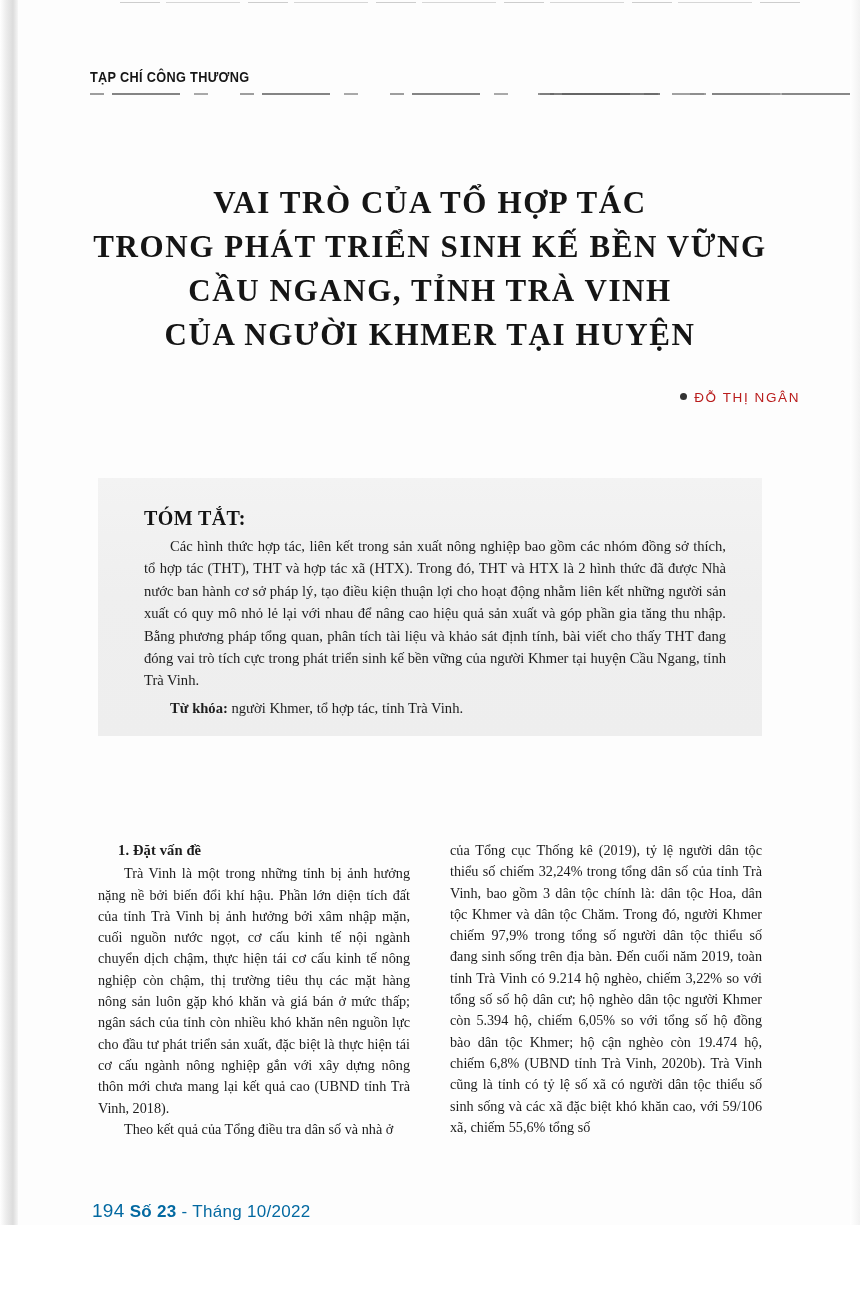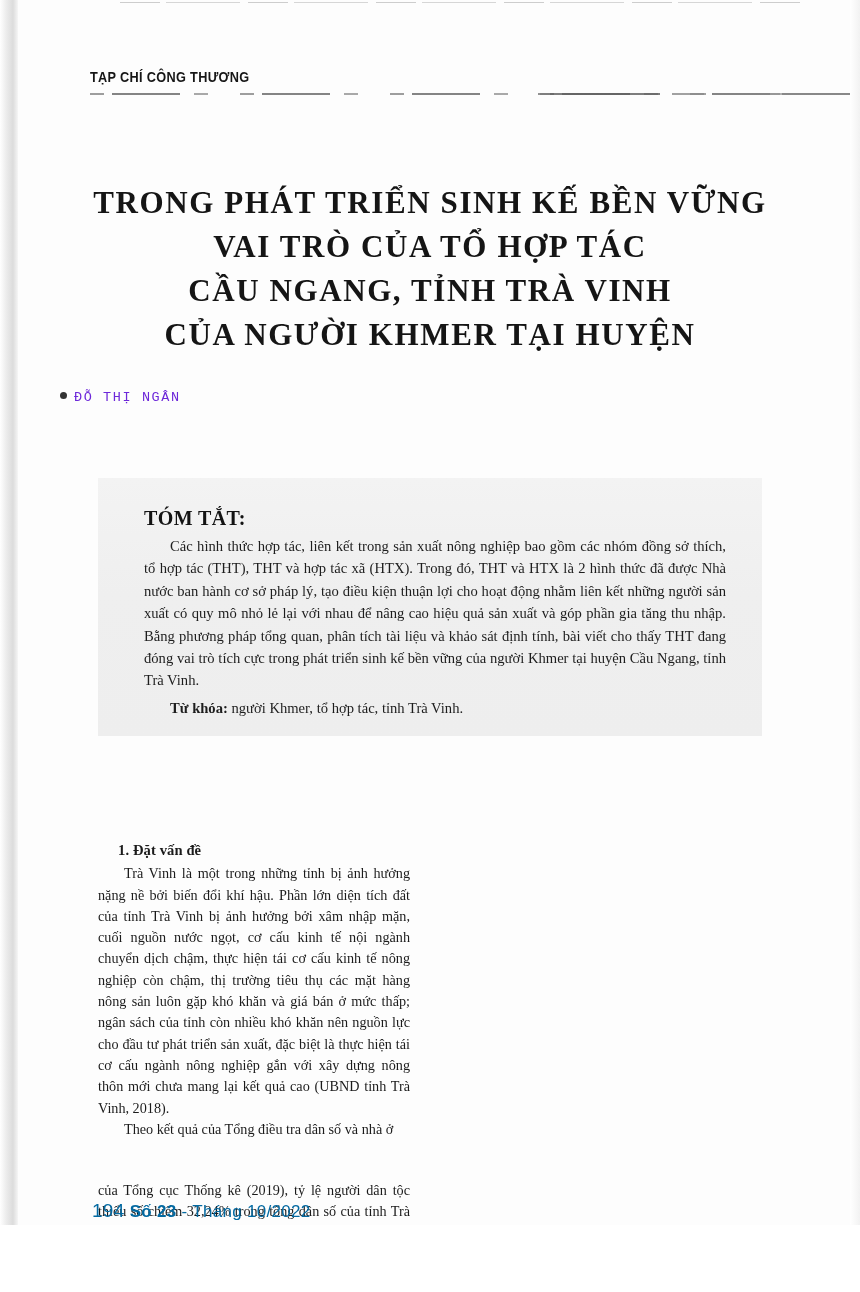--- a/index.html
+++ b/index.html
@@ -90,26 +90,26 @@
     letter-spacing: 1.6px;
     color: #151515;
   }
   #article-title .tline { display: block; white-space: nowrap; }
 
   
   #author-line {
     position: absolute;
     left: 60px; top: 390px;
     width: 740px;
-    text-align: left;
-    font-family: Liberation Mono, monospace;
+    text-align: right;
+    font-family: Liberation Sans, sans-serif;
     font-size: 13.5px;
     font-weight: 400;
     letter-spacing: 1.6px;
-    color: #6d28d9;
+    color: #b91c1c;
   }
   #author-bullet {
     display: inline-block;
     width: 7px; height: 7px;
     border-radius: 50%;
     background: #333;
     margin-right: 7px;
     vertical-align: 2px;
   }
 
@@ -144,21 +144,20 @@
   }
   #keywords-label { font-weight: 700; }
 
   
   #body-columns {
     position: absolute;
     left: 98px; top: 840px;
     width: 664px; height: 330px;
     display: flex;
     gap: 40px;
-    flex-direction: column;
   }
   .body-col {
     width: 312px;
     font-size: 14.2px;
     line-height: 21.3px;
     text-align: justify;
     color: #1b1b1b;
   }
   #section-heading {
     font-weight: 700;
@@ -195,22 +194,22 @@
   <div id="scan-right-fade"></div>
   <div id="scan-top-line"></div>
 
   <div id="running-head">
     <div id="journal-name">TẠP CHÍ CÔNG THƯƠNG</div>
     <div id="head-rule"></div>
     <div id="head-rule-2"></div>
   </div>
 
   <h1 id="article-title">
+    <span class="tline">VAI TRÒ CỦA TỔ HỢP TÁC</span>
     <span class="tline">TRONG PHÁT TRIỂN SINH KẾ BỀN VỮNG</span>
-    <span class="tline">VAI TRÒ CỦA TỔ HỢP TÁC</span>
     <span class="tline">CẦU NGANG, TỈNH TRÀ VINH</span>
     <span class="tline">CỦA NGƯỜI KHMER TẠI HUYỆN</span>
   </h1>
 
   <div id="author-line">
     <span id="author-bullet"></span><span>ĐỖ THỊ NGÂN</span>
   </div>
 
   <section id="abstract-box">
     <div id="abstract-inner">

